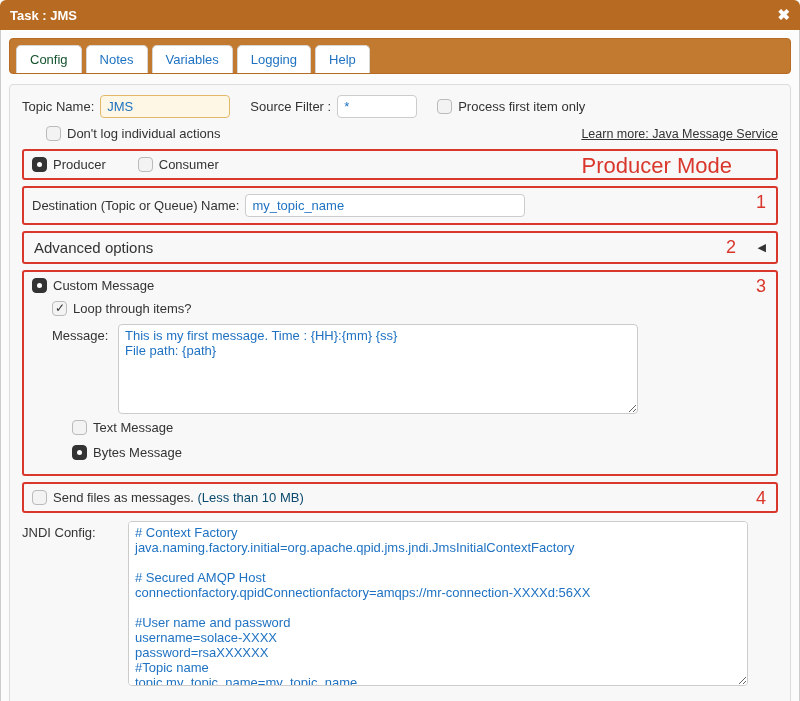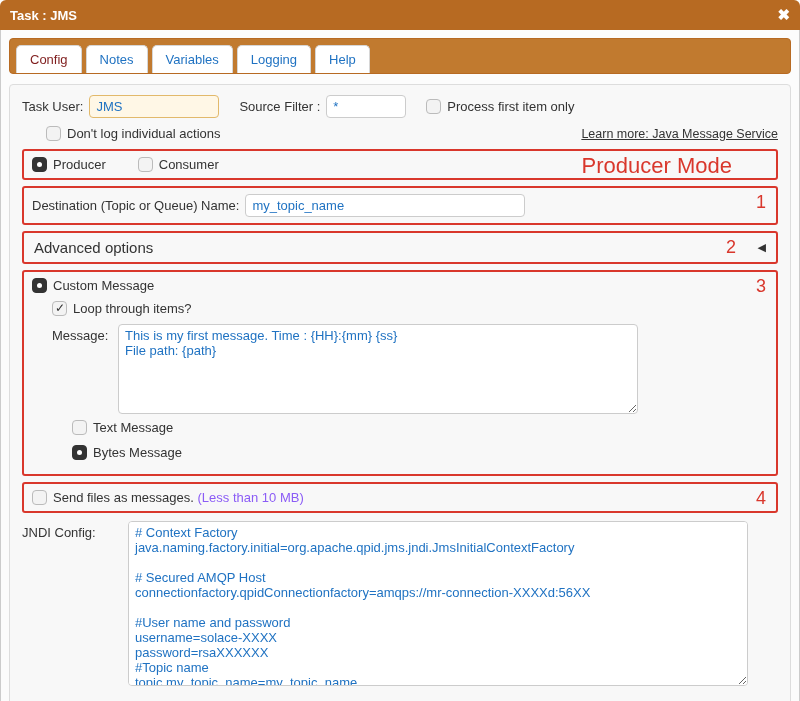--- a/index.html
+++ b/index.html
@@ -45,21 +45,21 @@
   .tab {
     background: #fff;
     border: 1px solid #d6d6d6;
     border-bottom: none;
     border-radius: 5px 5px 0 0;
     padding: 6px 13px;
     color: #1f72c2;
     cursor: pointer;
     font-size: 13px;
   }
-  .tab.active { color: #7f1d1d; font-weight: 500; }
+  .tab.active { color: #14532d; font-weight: 500; }
   .panel {
     border: 1px solid #ddd;
     border-radius: 4px;
     padding: 10px 12px 14px 12px;
     background: #f8f8f8;
   }
   .row { display: flex; align-items: center; gap: 6px; margin-bottom: 8px; flex-wrap: wrap; }
   .row label.lbl { color: #333; }
   input[type=text], textarea {
     border: 1px solid #ccc;
@@ -158,21 +158,21 @@
     <div class="tab active">Config</div>
     <div class="tab">Notes</div>
     <div class="tab">Variables</div>
     <div class="tab">Logging</div>
     <div class="tab">Help</div>
   </div>
 
   <div class="panel">
 
     <div class="row">
-      <label class="lbl">Task User:</label>
+      <label class="lbl">Topic Name:</label>
       <input type="text" class="taskname" value="JMS" style="">
       <span style="width:8px"></span>
       <label class="lbl">Source Filter :</label>
       <input type="text" class="srcfilter" value="*" style="">
       <span style="width:8px"></span>
       <span class="chk"></span>
       <label class="lbl">Process first item only</label>
     </div>
 
     <div class="row">
@@ -234,21 +234,21 @@
           </div>
         </div>
       </div>
     </div>
 
     <div class="redbox">
       <span class="redlabel num">4</span>
       <div class="row" style="margin:0">
         <span class="rad"></span>
         <label class="lbl">
-          <span>Send files as messages. </span><span style="color:#8b5cf6">(Less than 10 MB)</span>
+          <span>Send files as messages. </span><span style="color:#0c4a6e">(Less than 10 MB)</span>
         </label>
       </div>
     </div>
 
     <div class="row" style="align-items:flex-start; margin-top:8px">
       <label class="lbl jlbl">JNDI Config:</label>
       <textarea class="jndi" style=""># Context Factory
 java.naming.factory.initial=org.apache.qpid.jms.jndi.JmsInitialContextFactory
 
 # Secured AMQP Host

